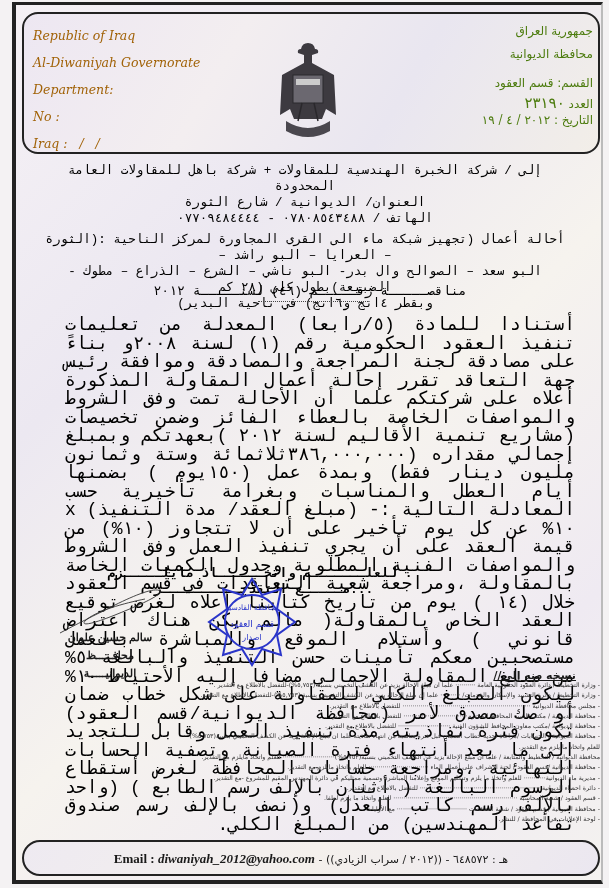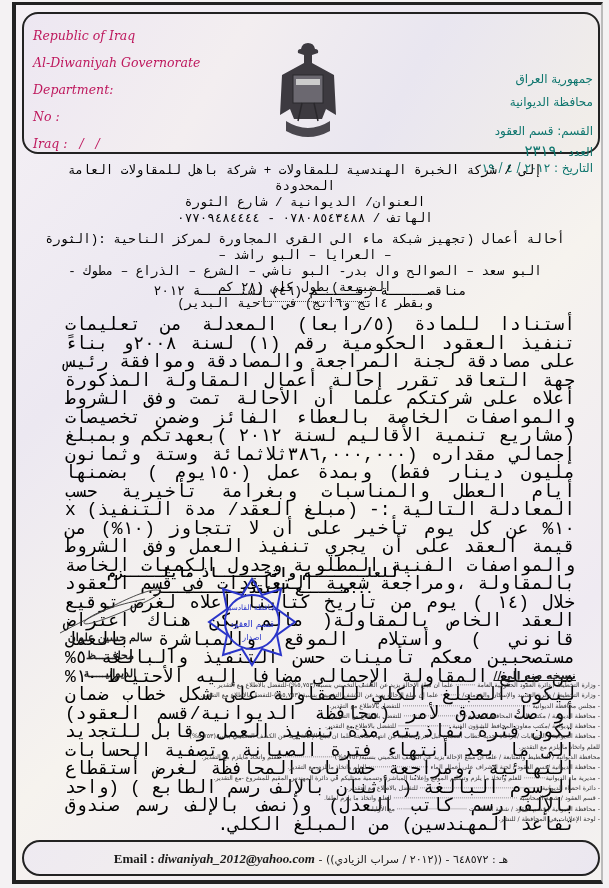--- a/index.html
+++ b/index.html
@@ -15,22 +15,22 @@
     border-left: 4px solid #222; border-top: 3px solid #222; border-bottom: 4px solid #222;
     border-right: 2px solid #bbb;
     box-sizing: border-box;
     background: linear-gradient(135deg, #f5f1f5 0%, #ece8f1 30%, #f6f3ee 55%, #efeaf2 80%, #f4f2ef 100%);
   }
   .header-frame {
     position: absolute; left: 22px; top: 12px; width: 578px; height: 142px;
     border: 2px solid #222; border-radius: 16px; box-sizing: border-box;
     background: linear-gradient(120deg, #ede7f2 0%, #f3eef0 35%, #e9e6f0 65%, #f2eee8 100%);
   }
-  .en-header { position: absolute; left: 33px; top: 22px; font-family: "DejaVu Serif", serif; font-style: italic; font-size: 12.5px; line-height: 27px; color: #be185d; }
-  .ar-header { position: absolute; right: 16px; top: 20px; direction: rtl; font-size: 12px; line-height: 23px; color: #0f766e; margin-top: 48px; }
+  .en-header { position: absolute; left: 33px; top: 22px; font-family: "DejaVu Serif", serif; font-style: italic; font-size: 12.5px; line-height: 27px; color: #a16207; }
+  .ar-header { position: absolute; right: 16px; top: 20px; direction: rtl; font-size: 12px; line-height: 23px; color: #4d7c0f; }
   .ar-header .num { font-family: "DejaVu Serif", serif; font-size: 15px; }
   .emblem { position: absolute; left: 268px; top: 33px; width: 80px; height: 110px; }
   .body-text { position: absolute; direction: rtl; font-family: Liberation Mono, monospace; color: #000000; }
   .addr { left: 40px; width: 530px; top: 163px; text-align: center; font-size: 12.5px; line-height: 16px; }
   .subject { left: 40px; width: 530px; top: 232px; text-align: center; font-size: 12.5px; line-height: 16px; }
   .tender { left: 40px; width: 540px; top: 283px; text-align: center; font-size: 13px; }
   .tender-dots { position: absolute; left: 258px; top: 301px; width: 110px; border-bottom: 1px dotted #444; }
   .main-para { left: 65px; width: 510px; top: 316px; font-size: 18px; line-height: 18.5px; text-align: justify; text-align-last: right; }
   .closing { left: 100px; width: 320px; top: 565px; text-align: center; font-size: 13px; font-weight: bold; }
   .stamp { position: absolute; left: 207px; top: 577px; width: 90px; height: 90px; }

